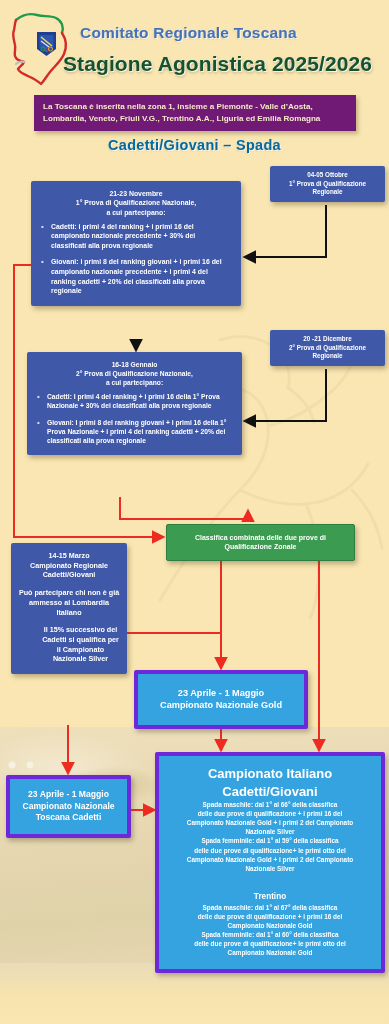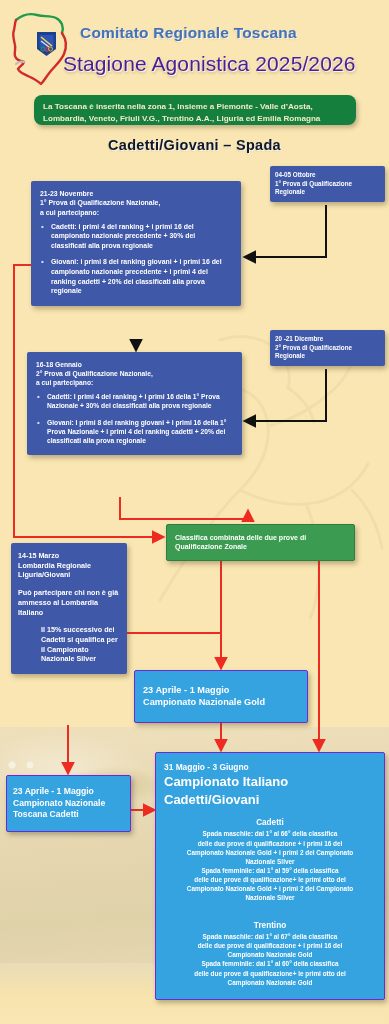--- a/index.html
+++ b/index.html
@@ -45,50 +45,50 @@
   
   #logo { position: absolute; left: 6px; top: 6px; width: 72px; height: 82px; }
   #title-main {
     position: absolute; left: 80px; top: 24px;
     font-size: 15.5px; font-weight: 700; letter-spacing: .2px;
     color: #4472b8;
     text-shadow: 1px 1px 1px rgba(255,255,255,.9), 0 1px 2px rgba(120,110,70,.35);
   }
   #title-season {
     position: absolute; left: 63px; top: 52px;
-    font-size: 21px; font-weight: 400; letter-spacing: .1px;
-    color: #4c1d95;
+    font-size: 21px; font-weight: 700; letter-spacing: .1px;
+    color: #14532d;
     text-shadow: 1px 1px 1px rgba(255,255,255,.95), 1px 2px 3px rgba(110,100,60,.45);
   }
   #zone-banner {
-    position: absolute; left: 34px; top: 95px; width: 322px; padding: 6px 9px 1px;
-    background: #15803d;
+    position: absolute; left: 34px; top: 95px; width: 322px; padding: 6px 9px 7px;
+    background: #701a75;
     color: #f5e9c8;
     font-size: 8.1px; font-weight: 700; line-height: 1.45;
-    border-radius: 8px;
+    border-radius: 0;
     box-shadow: 2px 3px 4px rgba(90,80,50,.35);
   }
   #weapon-title {
     position: absolute; left: 0; top: 137px; width: 389px; text-align: center;
-    font-size: 14.5px; color: #0f172a; font-weight: 600; letter-spacing: .3px;
+    font-size: 14.5px; color: #0369a1; font-weight: 600; letter-spacing: .3px;
     text-shadow: 1px 1px 1px rgba(255,255,255,.9), 0 1px 2px rgba(120,110,70,.3);
   }
 
   
   .box {
     position: absolute;
     color: #ffffff;
     border-radius: 2px;
     box-shadow: 2px 3px 5px rgba(90,80,50,.40);
     padding: 6px 8px;
   }
   .box.blue   { background: #4058a8; }
   .box.green  { background: #3b9b50; border: 1px solid #2e7d41; }
-  .box.cyan   { background: #35a3e0; border: 1px solid #6d28d9; }
-  .box .hdr { font-weight: 700; line-height: 1.35; }
+  .box.cyan   { background: #35a3e0; border: 4px solid #6d28d9; }
+  .box .hdr { text-align: center; font-weight: 700; line-height: 1.35; }
   ul.bullets { list-style: none; margin-top: 5px; }
   ul.bullets li {
     position: relative; padding-left: 11px; margin-bottom: 7px;
     line-height: 1.38; font-weight: 700;
   }
   ul.bullets li:last-child { margin-bottom: 0; }
   ul.bullets li::before {
     content: "\2022"; position: absolute; left: 1px; top: -1px;
     font-size: 8px; color: #d8dcf0;
   }
@@ -224,43 +224,41 @@
   </div>
 
   <div class="box green" id="box-classifica">
     <div class="hdr">Classifica combinata delle due prove di</div>
     <div class="hdr">Qualificazione Zonale</div>
   </div>
 
   <div class="box blue" id="box-marzo">
     <div class="blk">
       <div class="hdr">14-15 Marzo</div>
-      <div class="hdr">Lombardia Regionale</div>
-      <div class="hdr">Liguria/Giovani</div>
+      <div class="hdr">Campionato Regionale</div>
+      <div class="hdr">Cadetti/Giovani</div>
     </div>
     <div class="blk hdr">Può partecipare chi non è già ammesso al Lombardia Italiano</div>
     <div class="blk hdr">Il 15% successivo dei Cadetti si qualifica per il Campionato Nazionale Silver</div>
   </div>
 
   <div class="box cyan" id="box-gold">
     <div class="hdr">23 Aprile - 1 Maggio</div>
     <div class="hdr">Campionato Nazionale Gold</div>
   </div>
 
   <div class="box cyan" id="box-silver">
     <div class="hdr">23 Aprile - 1 Maggio</div>
     <div class="hdr">Campionato Nazionale</div>
     <div class="hdr">Toscana Cadetti</div>
   </div>
 
   <div class="box cyan" id="box-italiano">
-    <div class="hdr" style="font-size:8.4px">31 Maggio - 3 Giugno</div>
     <div class="hdr" style="font-size:13px">Campionato Italiano Cadetti/Giovani</div>
 
-    <div class="cat">Cadetti</div>
     <div class="line">Spada maschile: dal 1° al 66° della classifica</div>
     <div class="line">delle due prove di qualificazione + i primi 16 del</div>
     <div class="line">Campionato Nazionale Gold + i primi 2 del Campionato</div>
     <div class="line">Nazionale Silver</div>
     <div class="line">Spada femminile: dal 1° al 59° della classifica</div>
     <div class="line">delle due prove di qualificazione+ le primi otto del</div>
     <div class="line">Campionato Nazionale Gold + i primi 2 del Campionato</div>
     <div class="line">Nazionale Silver</div>
 
     <div class="spacer"></div>

